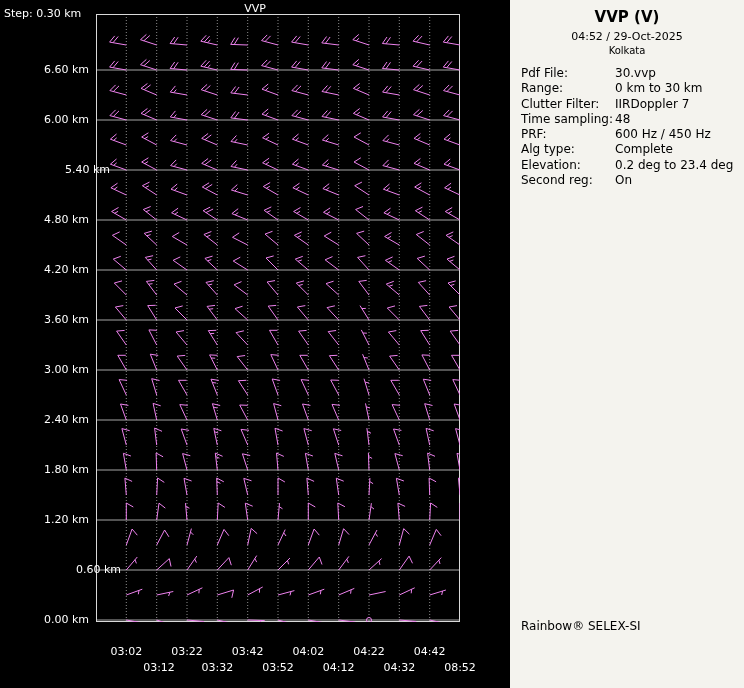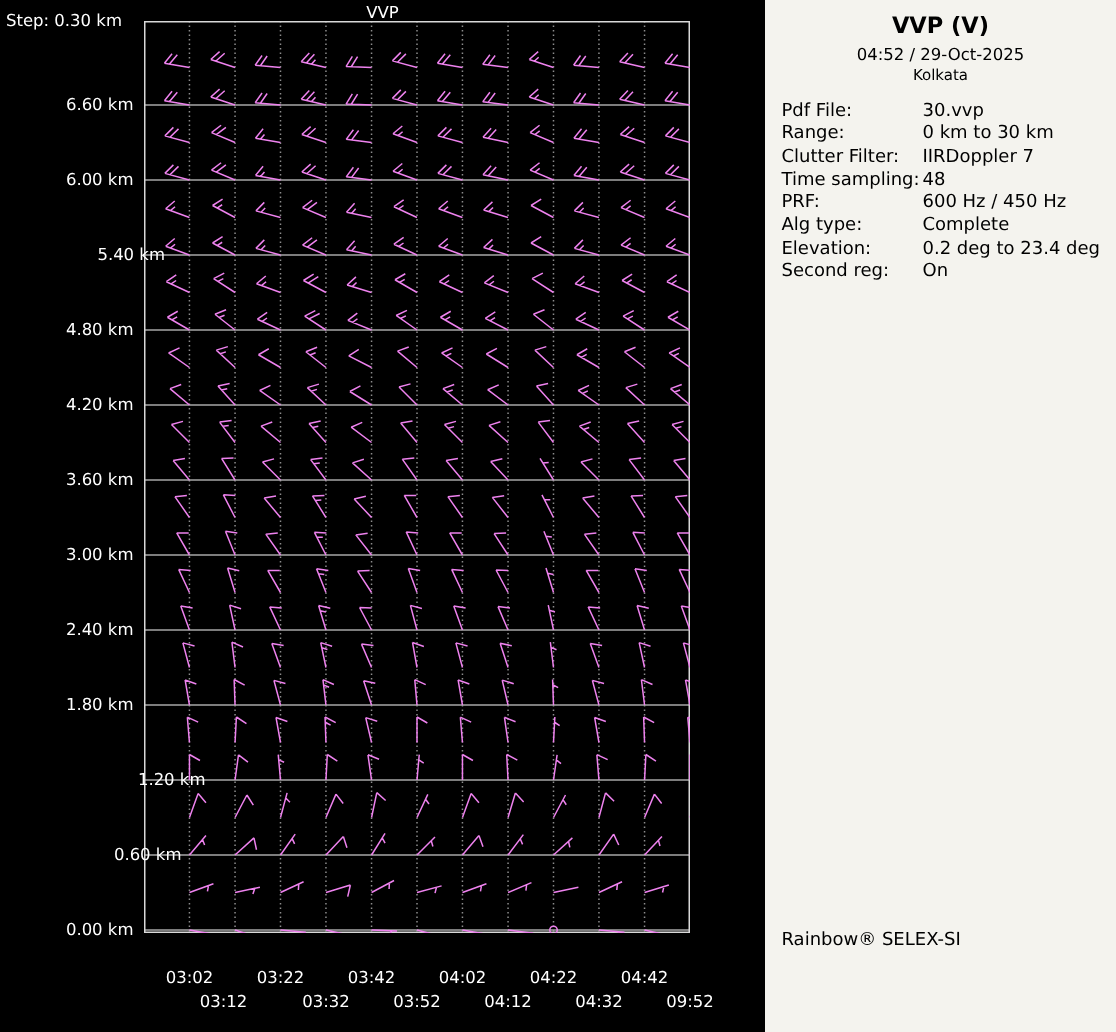--- a/index.html
+++ b/index.html
@@ -43,35 +43,35 @@
       </svg>
   <div class="y-label" style="top: 63.0022px;">6.60 km</div>
       <div class="y-label" style="top: 113.002px;">6.00 km</div>
       <div class="y-label" style="top: 163.002px; padding-left: 21px;">5.40 km</div>
       <div class="y-label" style="top: 213.002px;">4.80 km</div>
       <div class="y-label" style="top: 263.001px;">4.20 km</div>
       <div class="y-label" style="top: 313.001px;">3.60 km</div>
       <div class="y-label" style="top: 363.001px;">3.00 km</div>
       <div class="y-label" style="top: 413.001px;">2.40 km</div>
       <div class="y-label" style="top: 463.001px;">1.80 km</div>
-      <div class="y-label" style="top: 513px; margin-left: 48px;">1.20 km</div>
+      <div class="y-label" style="top: 513px;">1.20 km</div>
       <div class="y-label" style="top: 563px; padding-left: 32px;">0.60 km</div>
       <div class="y-label" style="top: 613px;">0.00 km</div>
       <div class="x-label" style="left: 126.333px; top: 645px;">03:02</div>
-      <div class="x-label" style="left: 149px; top: 661px;">03:12</div>
+      <div class="x-label" style="left: 159px; top: 661px;">03:12</div>
       <div class="x-label" style="left: 187px; top: 645px;">03:22</div>
       <div class="x-label" style="left: 217.333px; top: 661px;">03:32</div>
       <div class="x-label" style="left: 247.667px; top: 645px;">03:42</div>
       <div class="x-label" style="left: 278px; top: 661px;">03:52</div>
       <div class="x-label" style="left: 308.333px; top: 645px;">04:02</div>
       <div class="x-label" style="left: 338.667px; top: 661px;">04:12</div>
       <div class="x-label" style="left: 369px; top: 645px;">04:22</div>
       <div class="x-label" style="left: 399.333px; top: 661px;">04:32</div>
       <div class="x-label" style="left: 429.667px; top: 645px;">04:42</div>
-      <div class="x-label" style="left: 460px; top: 661px;">09:52</div>
+      <div class="x-label" style="left: 460px; top: 661px;">08:52</div>
     </div>
 
   <div class="info-panel">
     <div class="info-title">VVP (V)</div>
     <div class="info-datetime">04:52 / 29-Oct-2025</div>
     <div class="info-site">Kolkata</div>
     <div class="info-rows" id="infoRows">
         <div class="info-row">
           <span class="lab">Pdf File:</span>
           <span>30.vvp</span>

